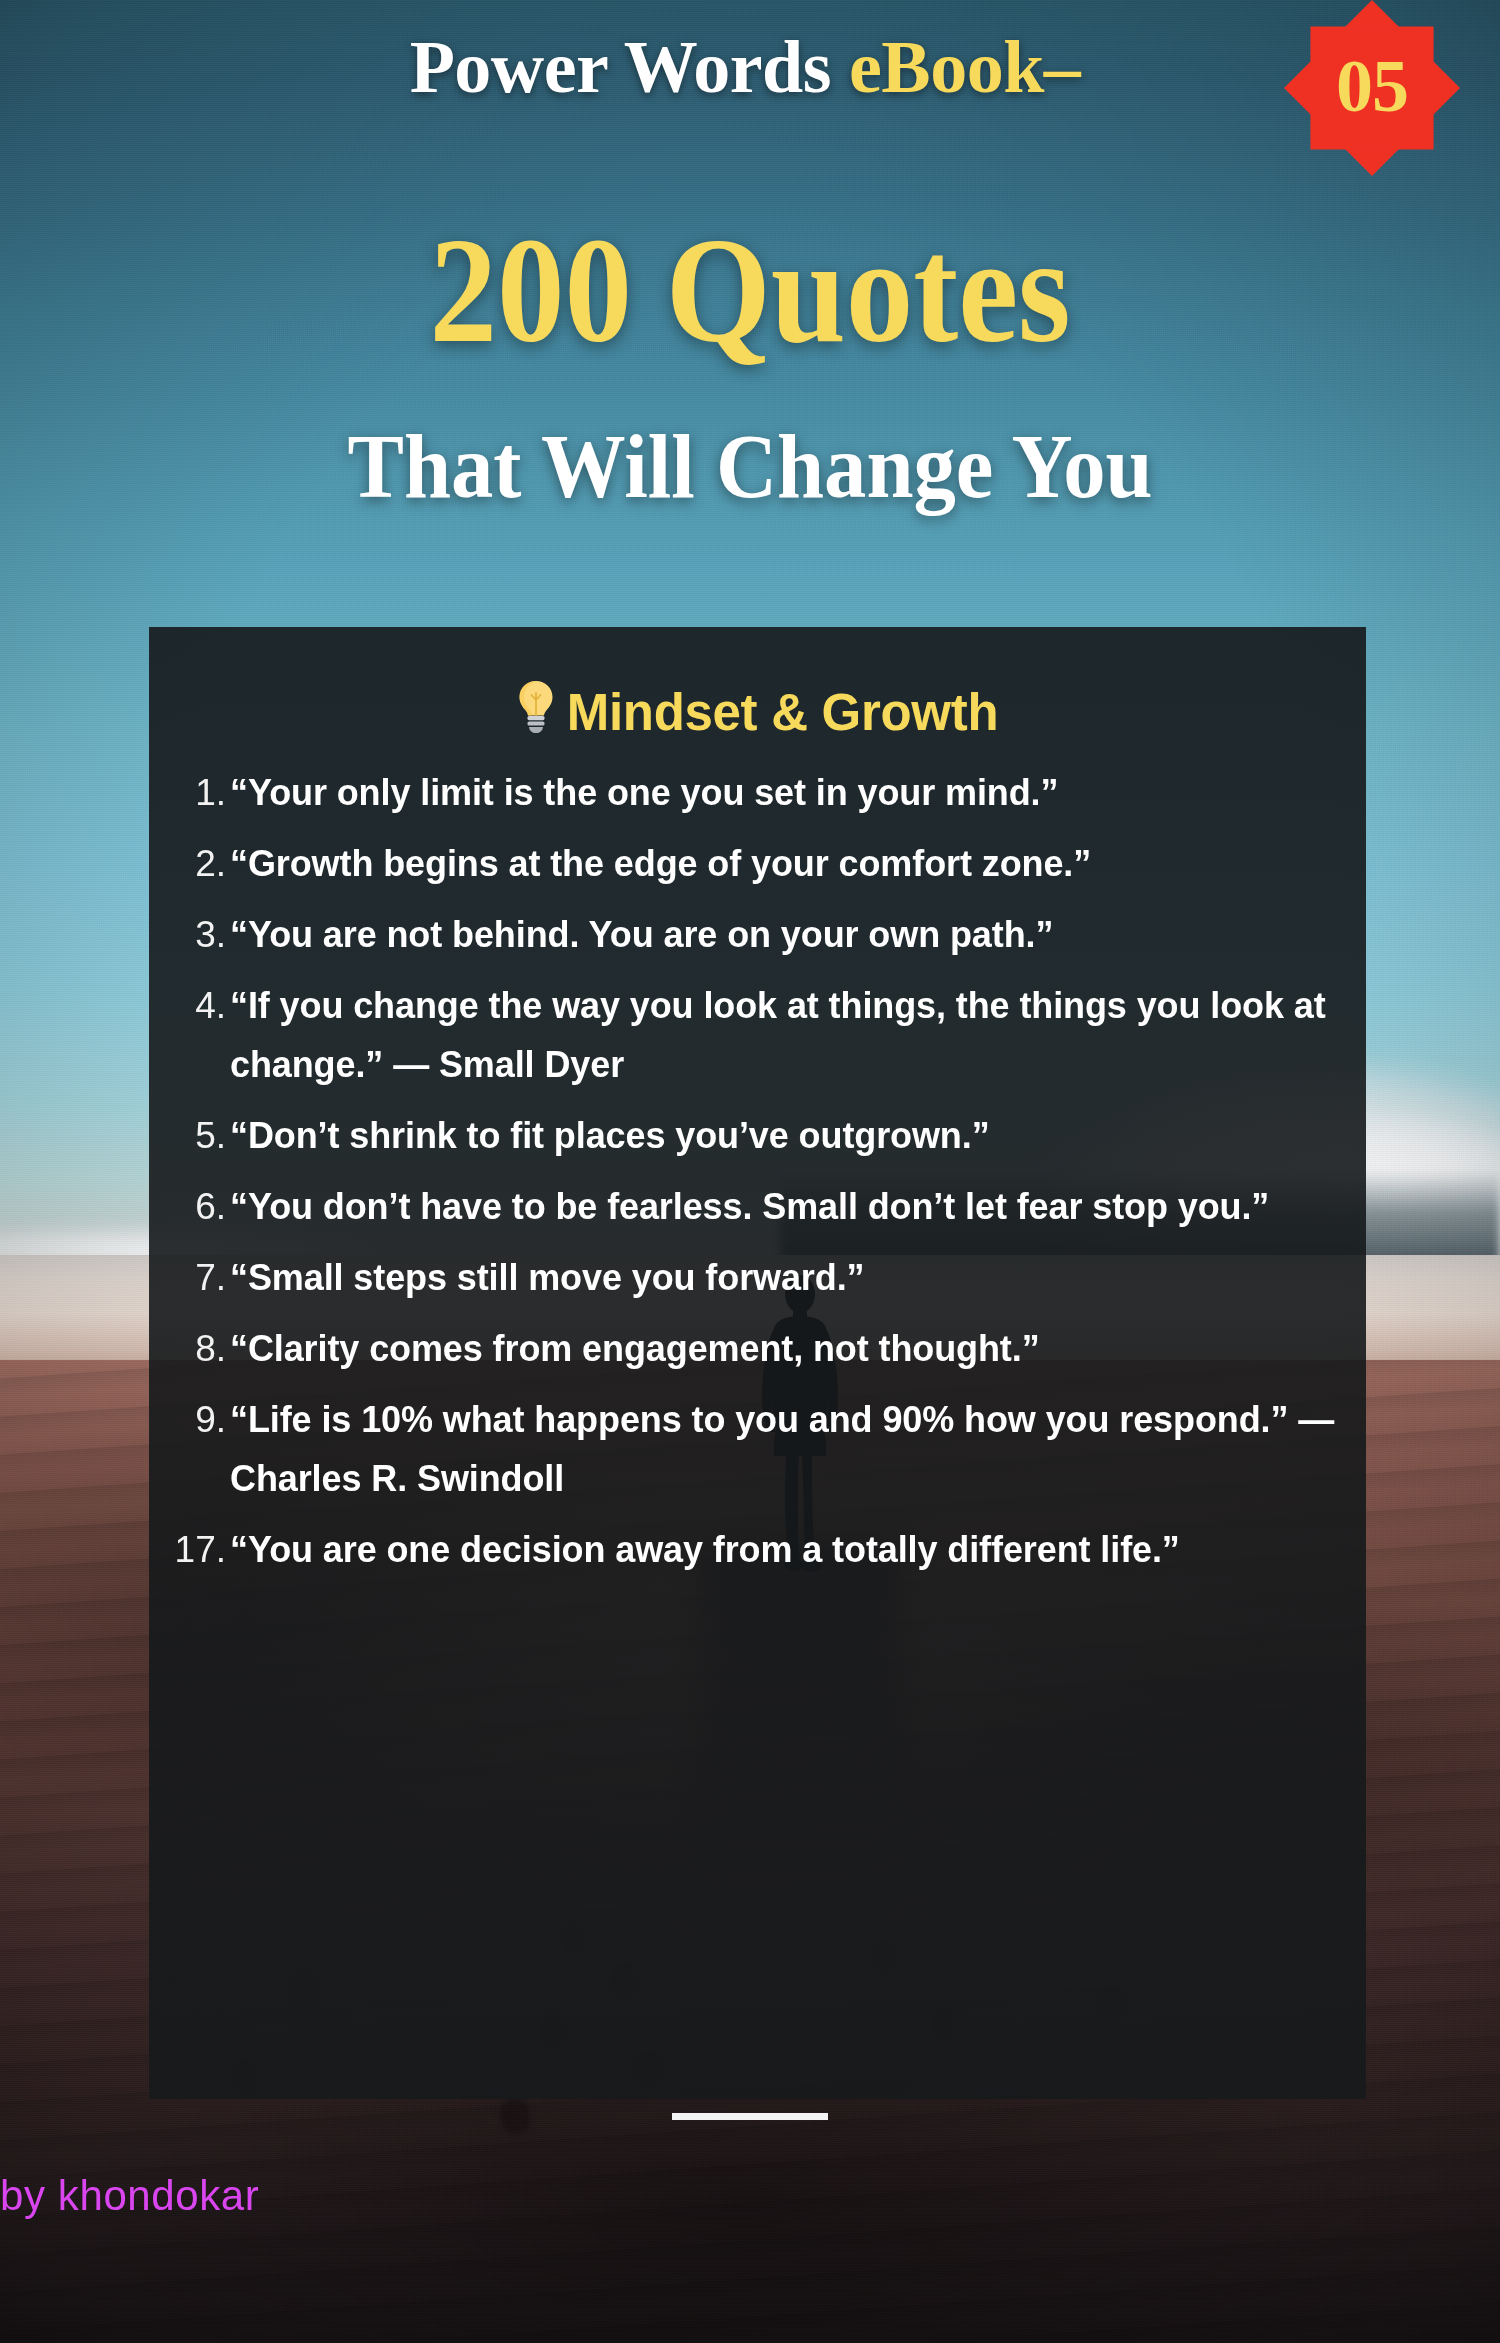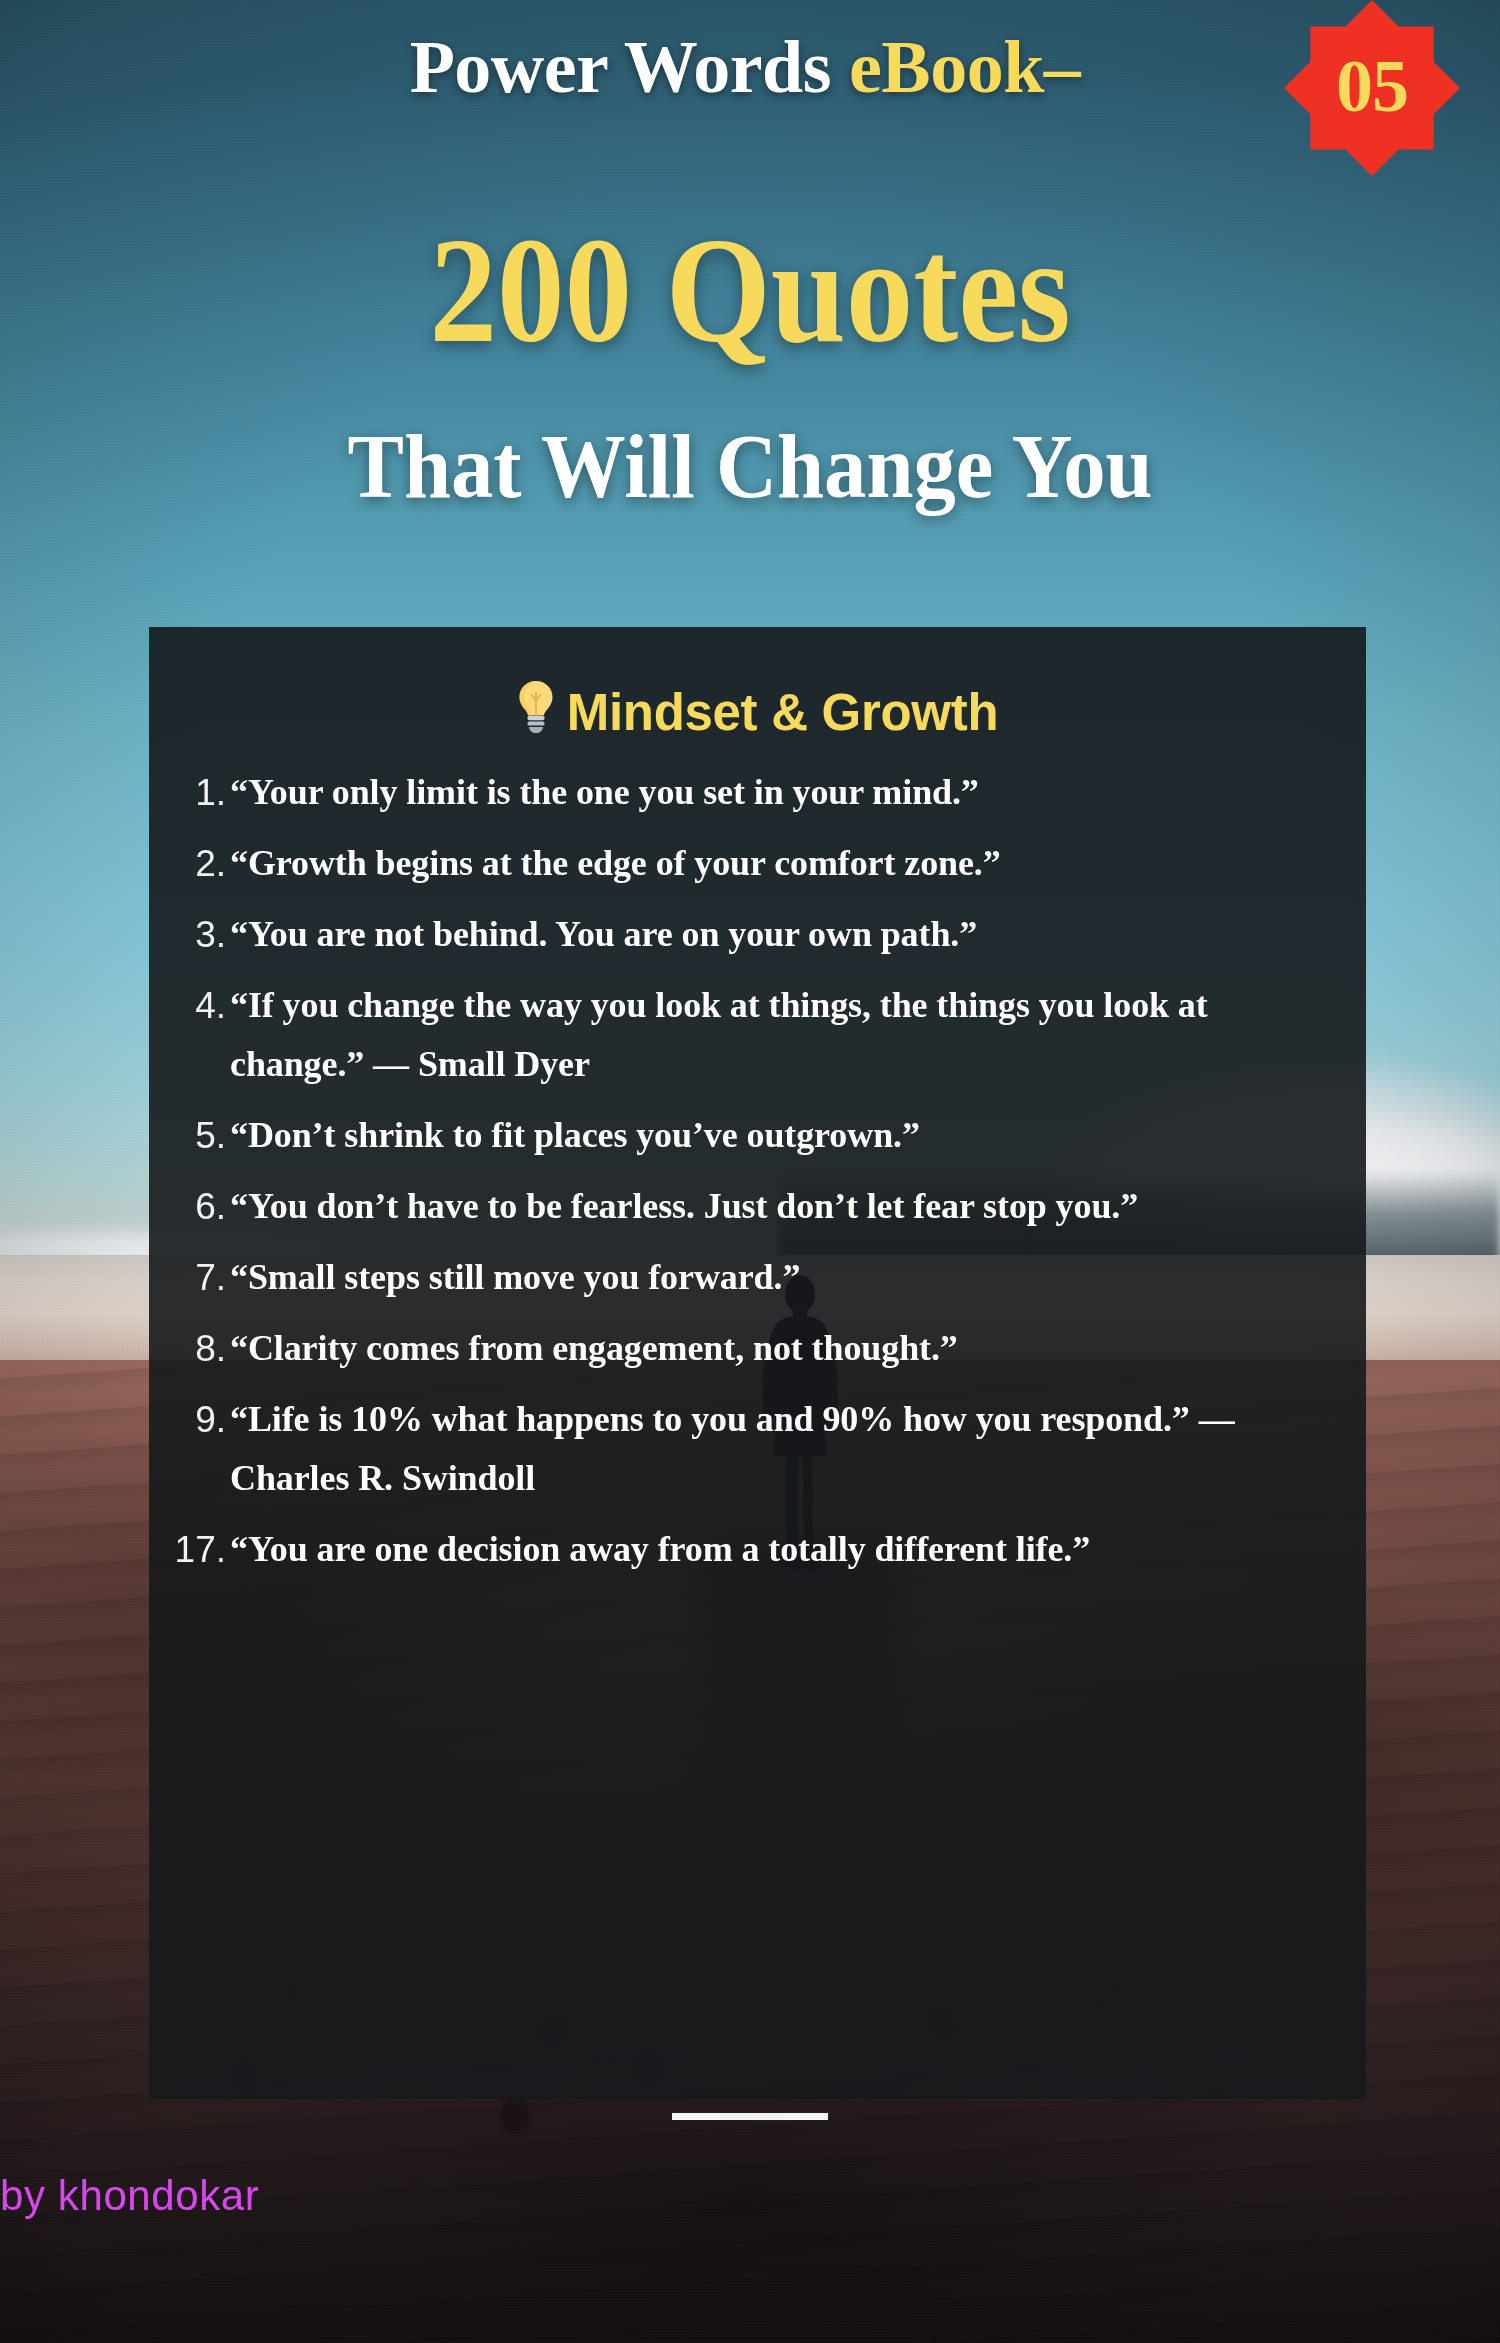--- a/index.html
+++ b/index.html
@@ -293,21 +293,21 @@
     text-align:right;
     padding-right:4px;
     font-family:"Liberation Sans", sans-serif;
     font-weight:400;
     font-size:37px;
     line-height:59px;
     color:#f2f2f2;
   }
   .q-text {
     flex:1 1 auto;
-    font-family:Liberation Serif, serif;
+    font-family:Liberation Sans, sans-serif;
     font-weight:700;
     font-size:36px;
     line-height:59px;
     color:#ffffff;
     letter-spacing:-.1px;
   }
 
   
   .footer-rule {
     position:absolute;
@@ -443,21 +443,21 @@
         <li class="quote-row">
           <span class="q-num">4.</span>
           <span class="q-text">“If you change the way you look at things, the things you look at change.” — Small Dyer</span>
         </li>
         <li class="quote-row">
           <span class="q-num">5.</span>
           <span class="q-text">“Don’t shrink to fit places you’ve outgrown.”</span>
         </li>
         <li class="quote-row">
           <span class="q-num">6.</span>
-          <span class="q-text">“You don’t have to be fearless. Just don’t let fear stop you.”</span>
+          <span class="q-text">“You don’t have to be fearless. Small don’t let fear stop you.”</span>
         </li>
         <li class="quote-row">
           <span class="q-num">7.</span>
           <span class="q-text">“Small steps still move you forward.”</span>
         </li>
         <li class="quote-row">
           <span class="q-num">8.</span>
           <span class="q-text">“Clarity comes from engagement, not thought.”</span>
         </li>
         <li class="quote-row">

